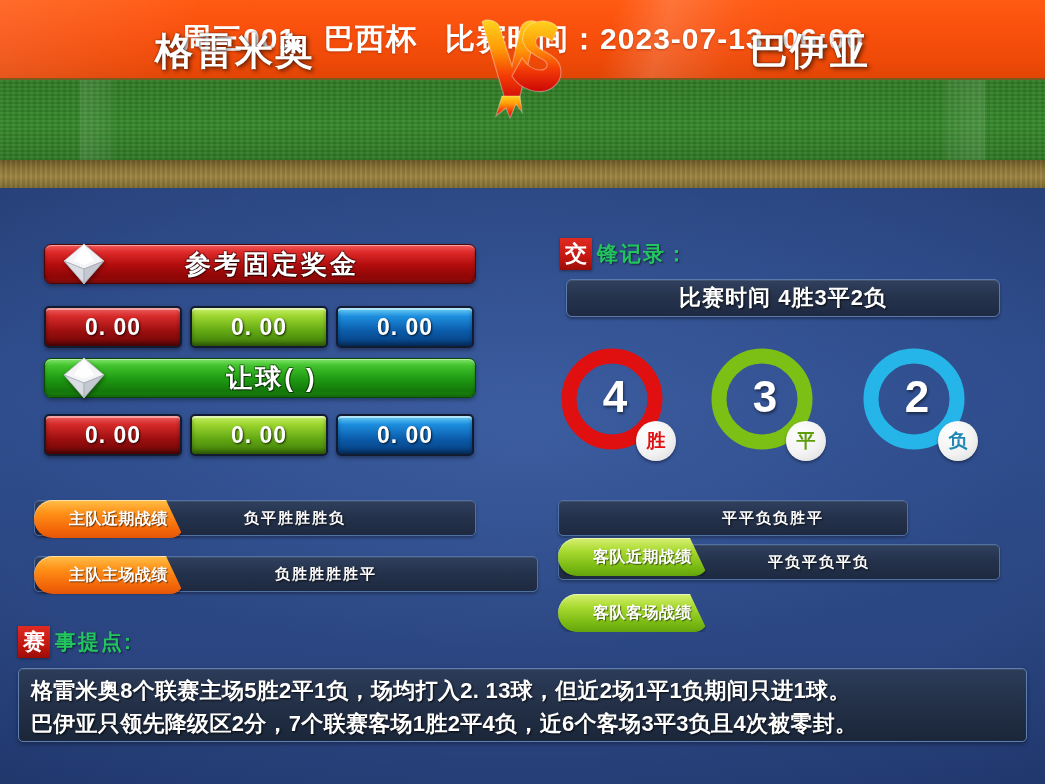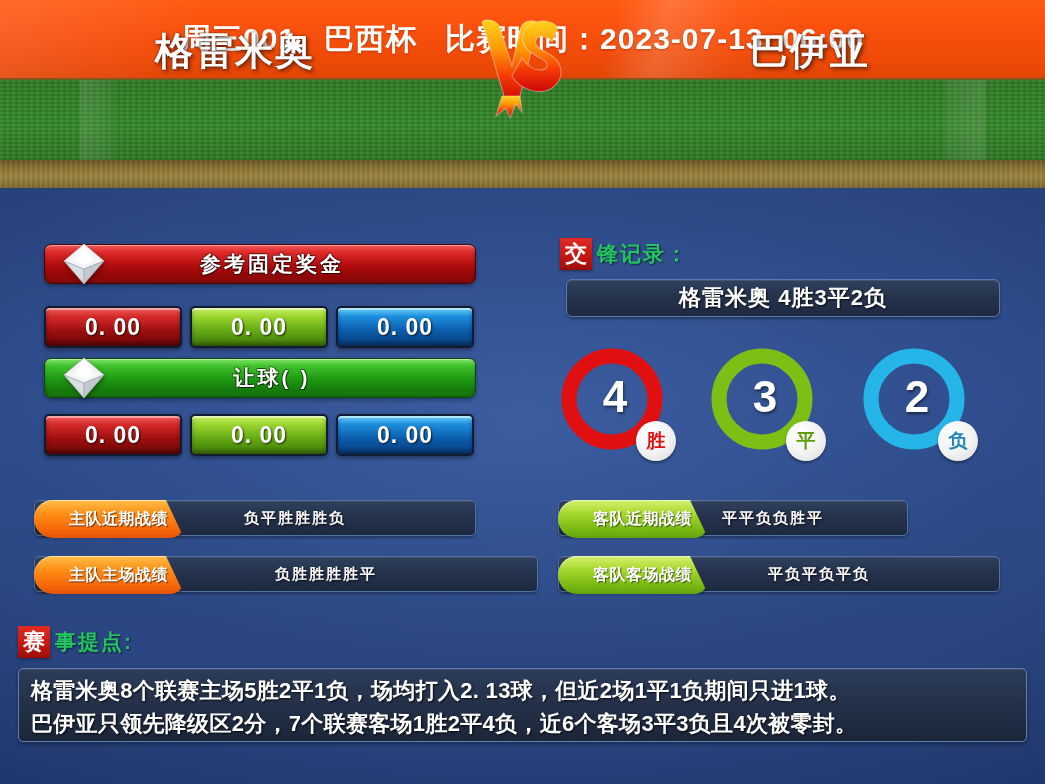--- a/index.html
+++ b/index.html
@@ -95,21 +95,21 @@
     transform: translateY(-50%);
     filter: drop-shadow(1px 2px 2px rgba(0,0,0,0.4));
   }
 
   
   .title-bar {
     position: absolute; height: 40px; border-radius: 7px;
     display: flex; align-items: center; justify-content: center;
   }
   .title-bar .bar-label {
-    color: #ffffff; font-size: 21px; font-weight: bold; letter-spacing: 3px;
+    color: #ffffff; font-size: 26px; font-weight: bold; letter-spacing: 3px;
     text-shadow: 1px 1px 0 rgba(0,0,0,0.55), -1px -1px 0 rgba(0,0,0,0.35),
                  1px -1px 0 rgba(0,0,0,0.35), -1px 1px 0 rgba(0,0,0,0.35);
     padding-left: 24px;
   }
   .bar-red {
     background:
       linear-gradient(180deg, #f25b5b 0%, #e02b2b 18%, #b30d0d 52%, #8d0606 85%, #a81010 100%);
     border: 1px solid #4d0404;
     box-shadow: inset 0 1px 0 rgba(255,255,255,0.45), inset 0 -2px 3px rgba(0,0,0,0.35),
                 0 2px 4px rgba(0,0,0,0.35);
@@ -212,20 +212,21 @@
     z-index: 3;
     padding-left: 19px;
   }
   .tab-orange {
     background: linear-gradient(180deg, #ffc04a 0%, #ff9017 35%, #f4690a 75%, #e55505 100%);
     box-shadow: inset 0 1px 0 rgba(255,255,255,0.5), 0 2px 3px rgba(0,0,0,0.35);
   }
   .tab-green {
     background: linear-gradient(180deg, #d6f071 0%, #a8d92f 35%, #7bbb14 75%, #64a40c 100%);
     box-shadow: inset 0 1px 0 rgba(255,255,255,0.5), 0 2px 3px rgba(0,0,0,0.35);
+    margin-top: 38px;
   }
   .form-value-bar {
     position: absolute; height: 36px; border-radius: 5px;
     background: linear-gradient(180deg, #2f405e 0%, #25324c 45%, #1d2940 100%);
     border: 1px solid #5170a4;
     display: flex; align-items: center; justify-content: center;
     box-shadow: inset 0 1px 0 rgba(255,255,255,0.08), 0 2px 3px rgba(0,0,0,0.3);
   }
   .form-value-bar .fv-text {
     color: #ffffff; font-size: 15px; font-weight: bold; letter-spacing: 2px;
@@ -311,21 +312,21 @@
 <div class="odds-box odds-red" style="left:44px;  top:414px; width:138px;">0. 00</div>
 <div class="odds-box odds-green" style="left:190px; top:414px; width:138px;">0. 00</div>
 <div class="odds-box odds-blue" style="left:336px; top:414px; width:138px;">0. 00</div>
 
 <div class="h2h-header">
   <span class="red-chip">交</span>
   <span class="chip-text">锋记录：</span>
 </div>
 
 <div class="dark-bar" style="left:566px; top:279px; width:434px;">
-  <span class="bar-text">格雷米奥  4胜3平2负</span>
+  <span class="bar-text">比赛时间  4胜3平2负</span>
 </div>
 
 <div class="ring-wrap" style="left:556px; top:343px;">
   <svg width="112" height="112" viewBox="0 0 112 112">
     <circle cx="56" cy="56" r="43" fill="none" stroke="#e01010" stroke-width="15"></circle>
   </svg>
   <div class="ring-num">4</div>
   <div class="ring-badge" style="color:#e01010;">胜</div>
 </div>
 
@@ -353,21 +354,21 @@
 <div class="form-value-bar" style="left:34px; top:556px; width:504px;">
   <span class="fv-text">负胜胜胜胜平</span>
 </div>
 <div class="form-tab tab-orange" style="left:34px; top:556px;">主队主场战绩</div>
 
 <div class="form-value-bar" style="left:558px; top:500px; width:350px;">
   <span class="fv-text">平平负负胜平</span>
 </div>
 <div class="form-tab tab-green" style="left:558px; top:500px;">客队近期战绩</div>
 
-<div class="form-value-bar" style="left:558px; top:556px; width:442px;">
+<div class="form-value-bar" style="left:558px; top:544px; width:442px;">
   <span class="fv-text">平负平负平负</span>
 </div>
 <div class="form-tab tab-green" style="left:558px; top:556px;">客队客场战绩</div>
 
 <div class="analysis-header">
   <span class="red-chip">赛</span>
   <span class="chip-text">事提点:</span>
 </div>
 
 <div class="analysis-box">

